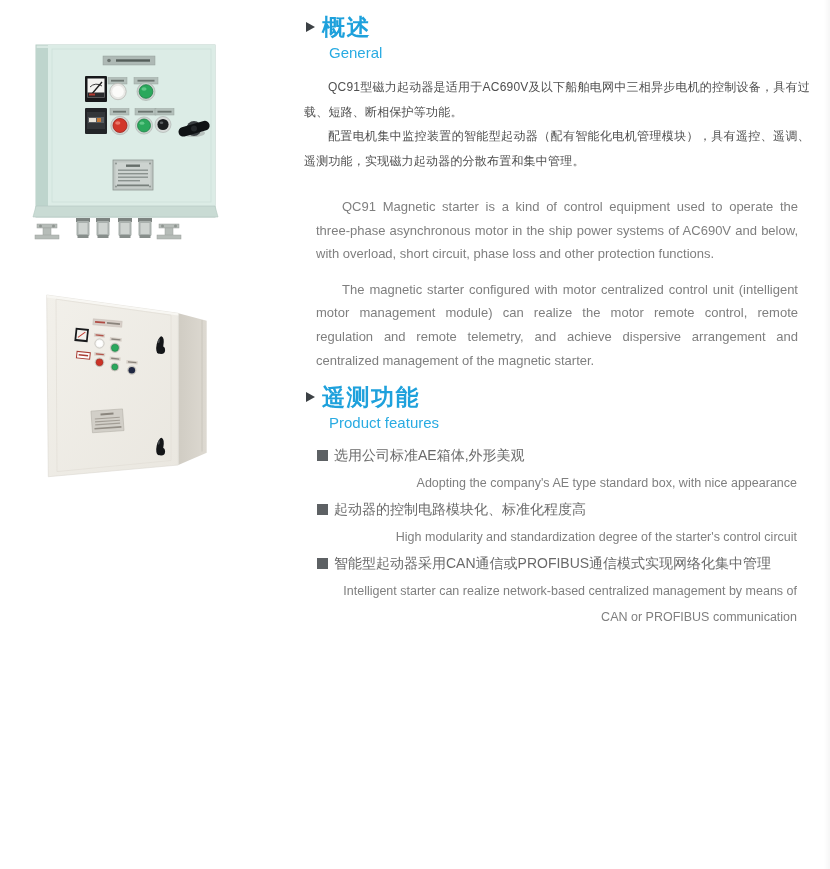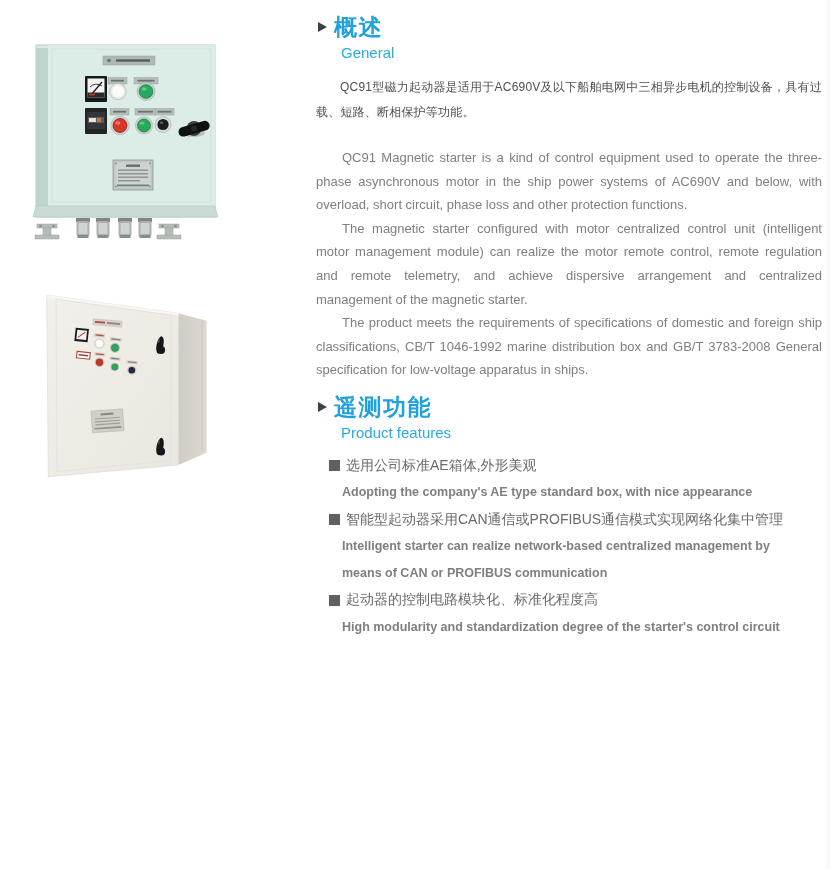--- a/index.html
+++ b/index.html
@@ -11,21 +11,21 @@
     content:""; position:absolute; top:0; right:0; width:6px; height:100%;
     background:linear-gradient(to right, rgba(0,0,0,0), rgba(0,0,0,0.035));
     pointer-events:none;
   }
 
   
   .img-front   { position:absolute; left:30px; top:42px;  width:190px; height:200px; }
   .img-persp   { position:absolute; left:40px; top:285px; width:175px; height:200px; }
 
   
-  .right-col { position:absolute; left:316px; top:14px; width:506px; }
+  .right-col { position:absolute; left:304px; top:14px; width:506px; }
 
   .section-header { position:relative; padding-left:18px; }
   .arrow-icon {
     position:absolute; left:2px; top:8px; width:0; height:0;
     border-left:9px solid var(--arrow-dark,#3c4145);
     border-top:5.5px solid transparent; border-bottom:5.5px solid transparent;
   }
   .title-zh {
     margin:0; font-size:23px; line-height:26px; font-weight:bold;
     color:var(--heading-blue,#1ea1dc); letter-spacing:1.5px;
@@ -35,37 +35,36 @@
     color:var(--subtitle-blue,#29abe2);
   }
 
   .zh-paras { margin-top:13px; }
   .zh-paras p {
     margin:0; font-size:12px; line-height:24.5px; color:var(--body-text,#4f4f4f);
     text-align:justify; text-indent:2em; letter-spacing:0.2px;
   }
   .en-paras { margin-top:22px; }
   .en-paras p {
-    margin:0; font-size:13px; line-height:23.6px; color:var(--english-text,#7f7f7f);
+    margin:12px; font-size:13px; line-height:23.6px; color:var(--english-text,#7f7f7f);
     text-align:justify; text-indent:2em;
   }
 
   .features-section { margin-top:12px; }
-  .features { margin-top:10px; }
+  .features { margin-top:10px;text-align:right; }
   .feature-zh {
     display:flex; align-items:center; gap:6px; padding-left:13px;
     font-size:14px; line-height:27.5px; color:var(--feature-text,#6a6a6a);
   }
   .bullet-icon {
     width:11px; height:11px; background:var(--bullet-grey,#5d6164); flex:0 0 auto;
   }
   .feature-en {
-    margin-left:26px; max-width:460px; font-size:12.5px; line-height:26.5px;
+    margin-left:33px; max-width:460px; font-size:12.5px; line-height:26.5px;
     color:var(--english-text,#7f7f7f);
-    font-weight:bold;
   }
 </style>
 </head>
 <body>
 
 <div class="page">
 
   <div class="img-front">
     <svg viewBox="0 0 190 200" width="190" height="200">
 
@@ -310,25 +309,25 @@
   <div class="right-col">
 
     <div>
       <div class="section-header">
         <span class="arrow-icon"></span>
         <h2 class="title-zh">概述</h2>
         <div class="title-en">General</div>
       </div>
       <div class="zh-paras">
         <p>QC91型磁力起动器是适用于AC690V及以下船舶电网中三相异步电机的控制设备，具有过载、短路、断相保护等功能。</p>
+        <p>配置电机集中监控装置的智能型起动器（配有智能化电机管理模块），具有遥控、遥调、遥测功能，实现磁力起动器的分散布置和集中管理。</p>
       </div>
       <div class="en-paras">
         <p>QC91 Magnetic starter is a kind of control equipment used to operate the three-phase asynchronous motor in the ship power systems of AC690V and below, with overload, short circuit, phase loss and other protection functions.</p>
         <p>The magnetic starter configured with motor centralized control unit (intelligent motor management module) can realize the motor remote control, remote regulation and remote telemetry, and achieve dispersive arrangement and centralized management of the magnetic starter.</p>
-        <p>The product meets the requirements of specifications of domestic and foreign ship classifications, CB/T 1046-1992 marine distribution box and GB/T 3783-2008 General specification for low-voltage apparatus in ships.</p>
       </div>
     </div>
 
     <div class="features-section">
       <div class="section-header">
         <span class="arrow-icon"></span>
         <h2 class="title-zh">遥测功能</h2>
         <div class="title-en">Product features</div>
       </div>
       <div class="features">
@@ -337,29 +336,29 @@
           <div class="feature-zh">
             <span class="bullet-icon"></span>
             <span>选用公司标准AE箱体,外形美观</span>
           </div>
           <div class="feature-en">Adopting the company's AE type standard box, with nice appearance</div>
         </div>
 
         <div>
           <div class="feature-zh">
             <span class="bullet-icon"></span>
+            <span>起动器的控制电路模块化、标准化程度高</span>
+          </div>
+          <div class="feature-en">High modularity and standardization degree of the starter's control circuit</div>
+        </div>
+
+        <div>
+          <div class="feature-zh">
+            <span class="bullet-icon"></span>
             <span>智能型起动器采用CAN通信或PROFIBUS通信模式实现网络化集中管理</span>
           </div>
           <div class="feature-en">Intelligent starter can realize network-based centralized management by means of CAN or PROFIBUS communication</div>
         </div>
 
-        <div>
-          <div class="feature-zh">
-            <span class="bullet-icon"></span>
-            <span>起动器的控制电路模块化、标准化程度高</span>
-          </div>
-          <div class="feature-en">High modularity and standardization degree of the starter's control circuit</div>
-        </div>
-
       </div>
     </div>
   </div>
 </div>
 
 </body></html>

